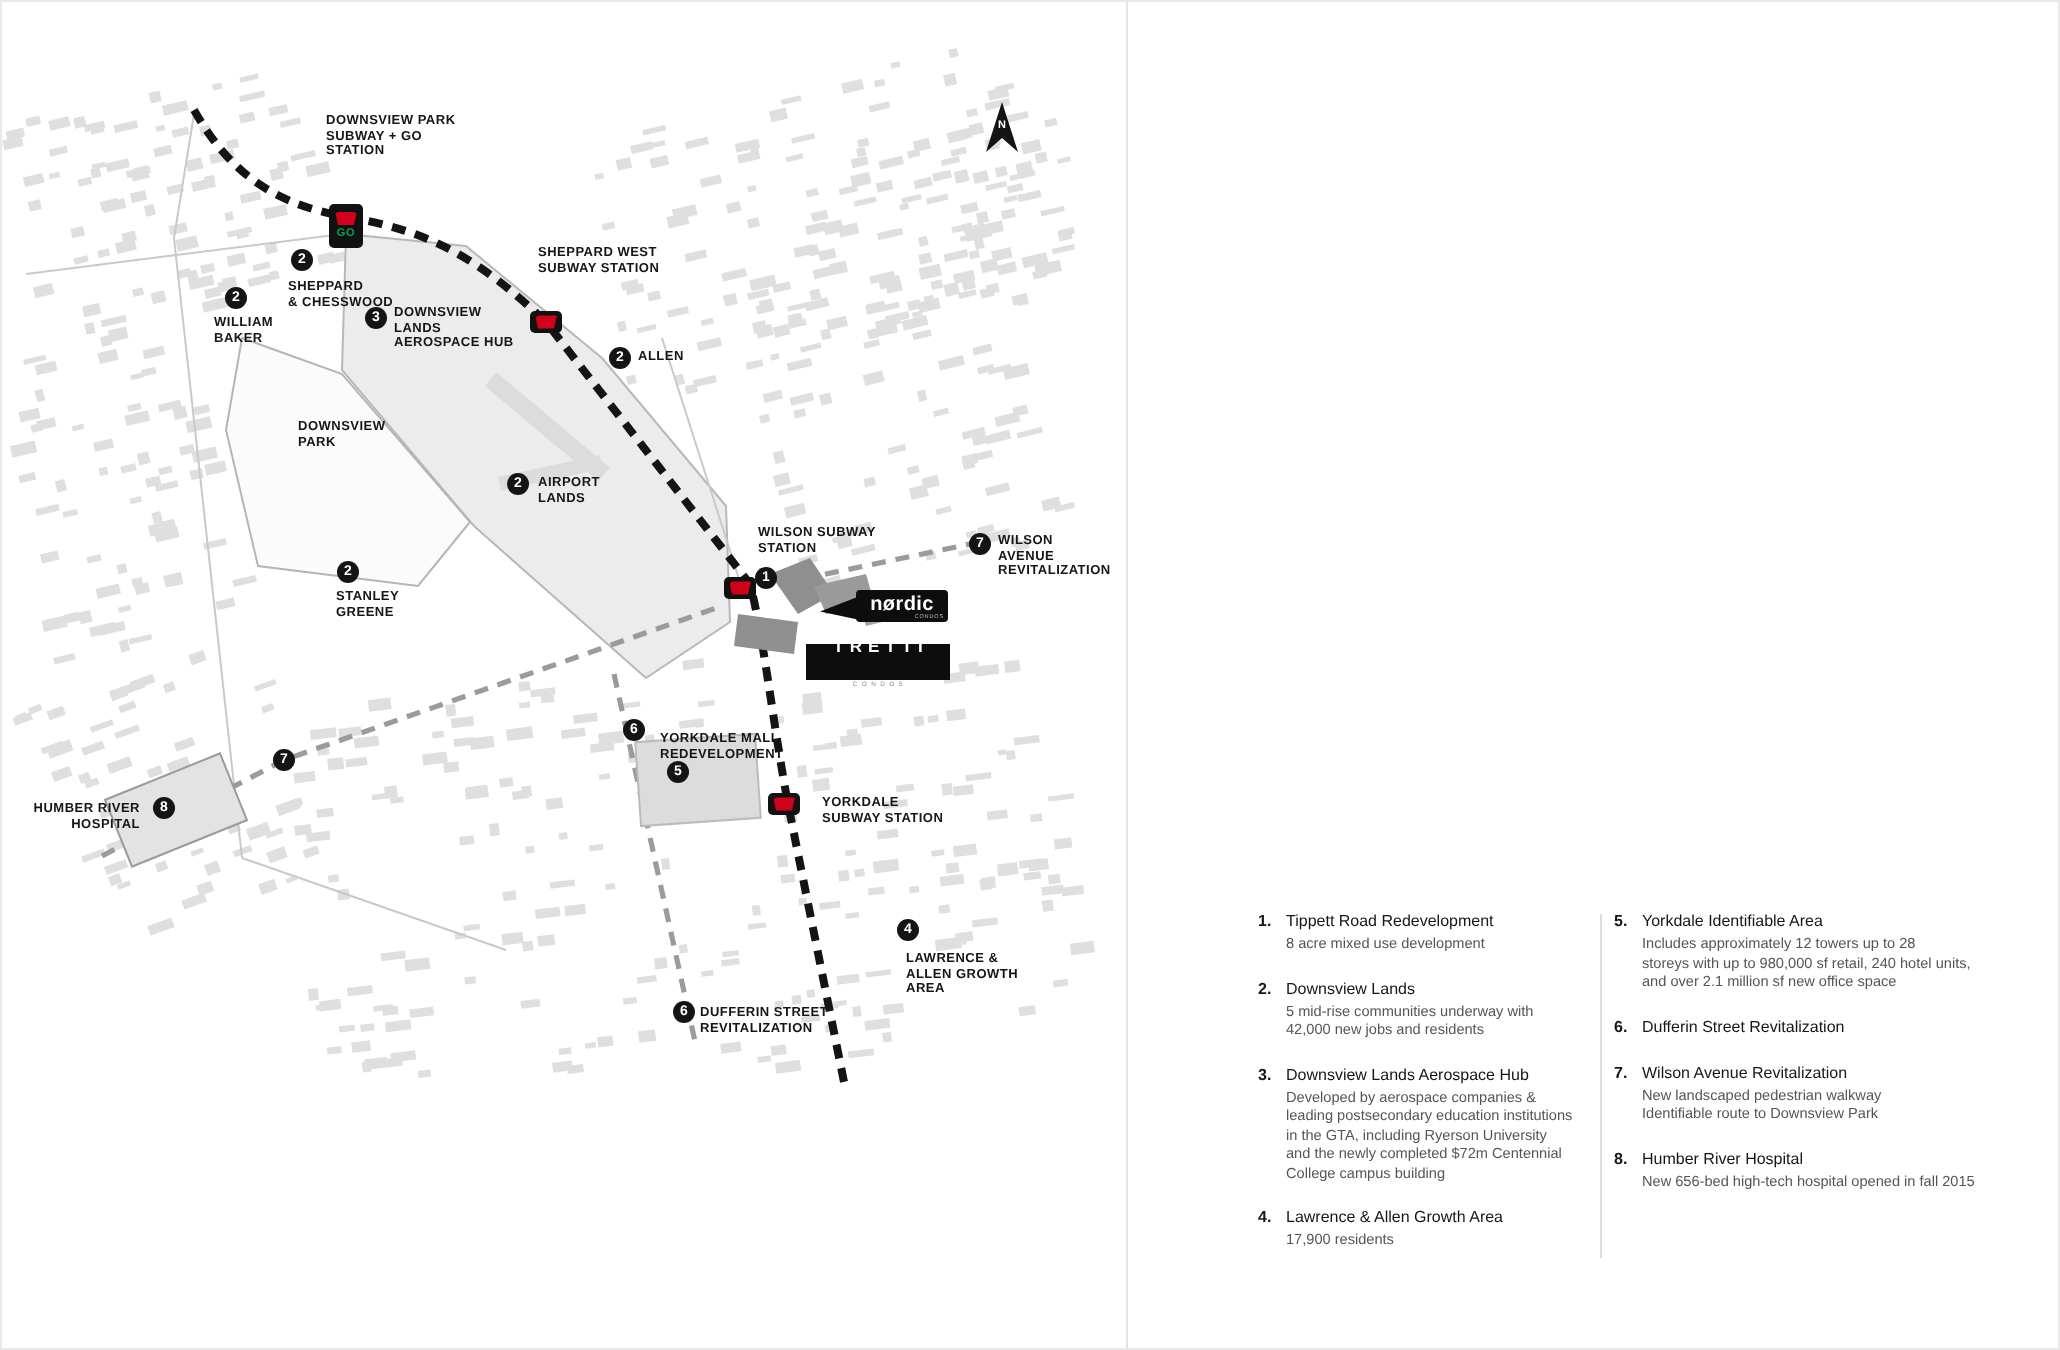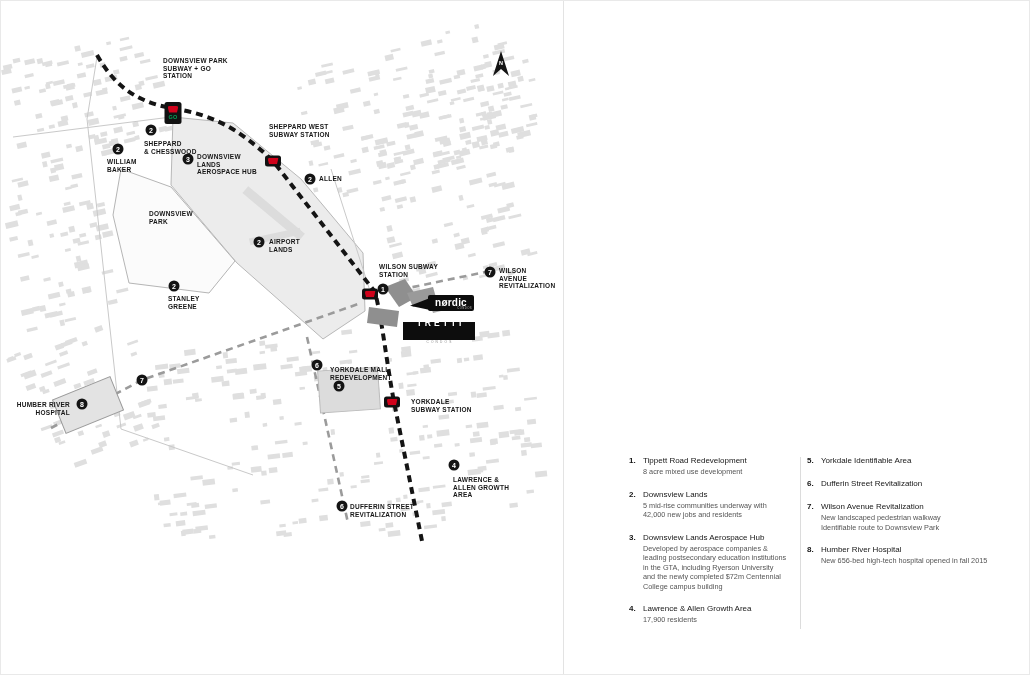--- a/index.html
+++ b/index.html
@@ -829,20 +829,23 @@
           <div class="title">Lawrence &amp; Allen Growth Area</div>
           <div class="desc">17,900 residents</div>
         </div>
       </div>
     </div>
   <div id="panel-col-2" class="panel-col">
       <div class="growth-item">
         <span class="num">5.</span>
         <div class="body">
           <div class="title">Yorkdale Identifiable Area</div>
+          <div class="desc">Includes approximately 12 towers up to 28
+storeys with up to 980,000 sf retail, 240 hotel units,
+and over 2.1 million sf new office space</div>
         </div>
       </div>
       <div class="growth-item">
         <span class="num">6.</span>
         <div class="body">
           <div class="title">Dufferin Street Revitalization</div>
         </div>
       </div>
       <div class="growth-item">
         <span class="num">7.</span>

